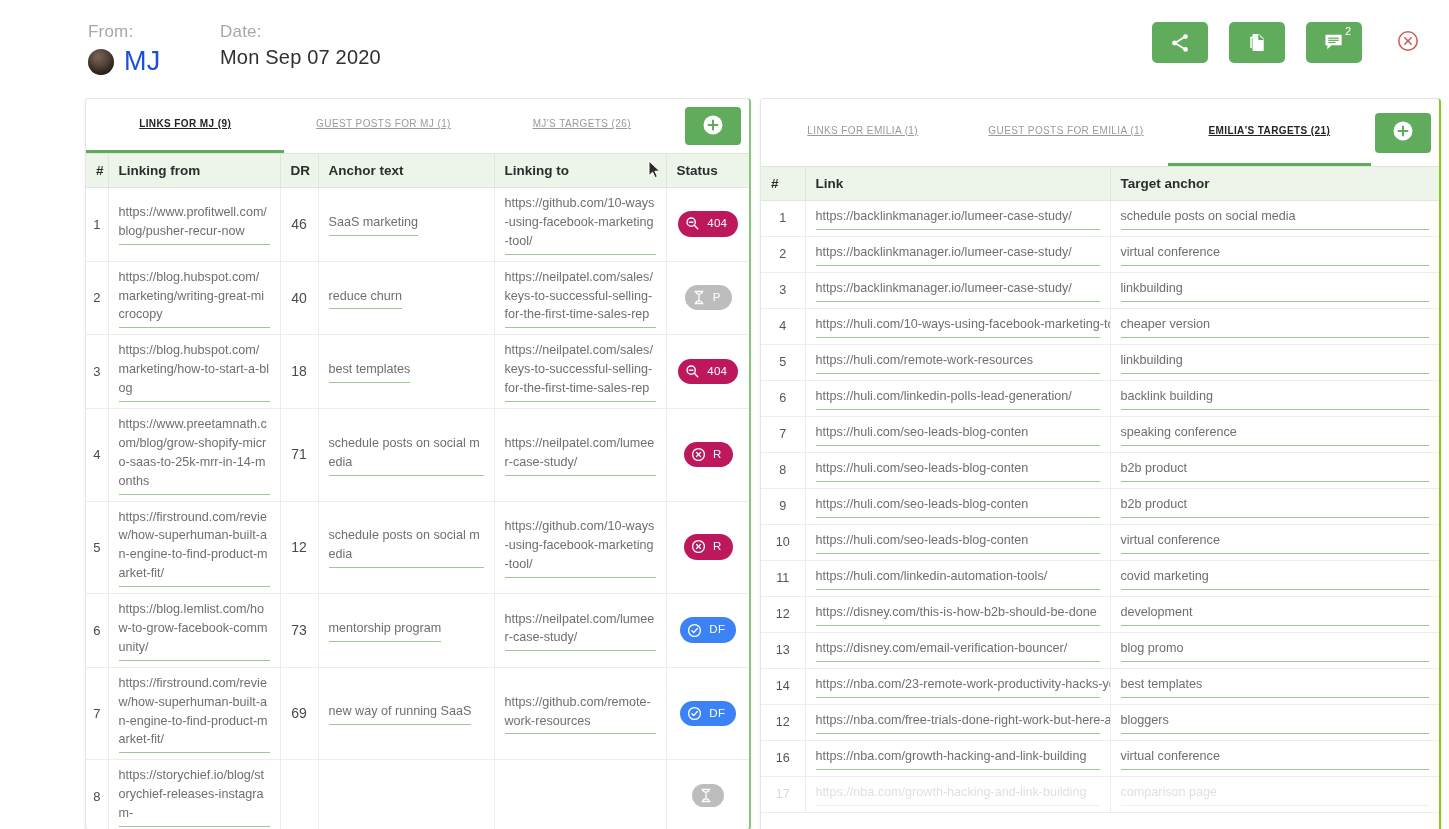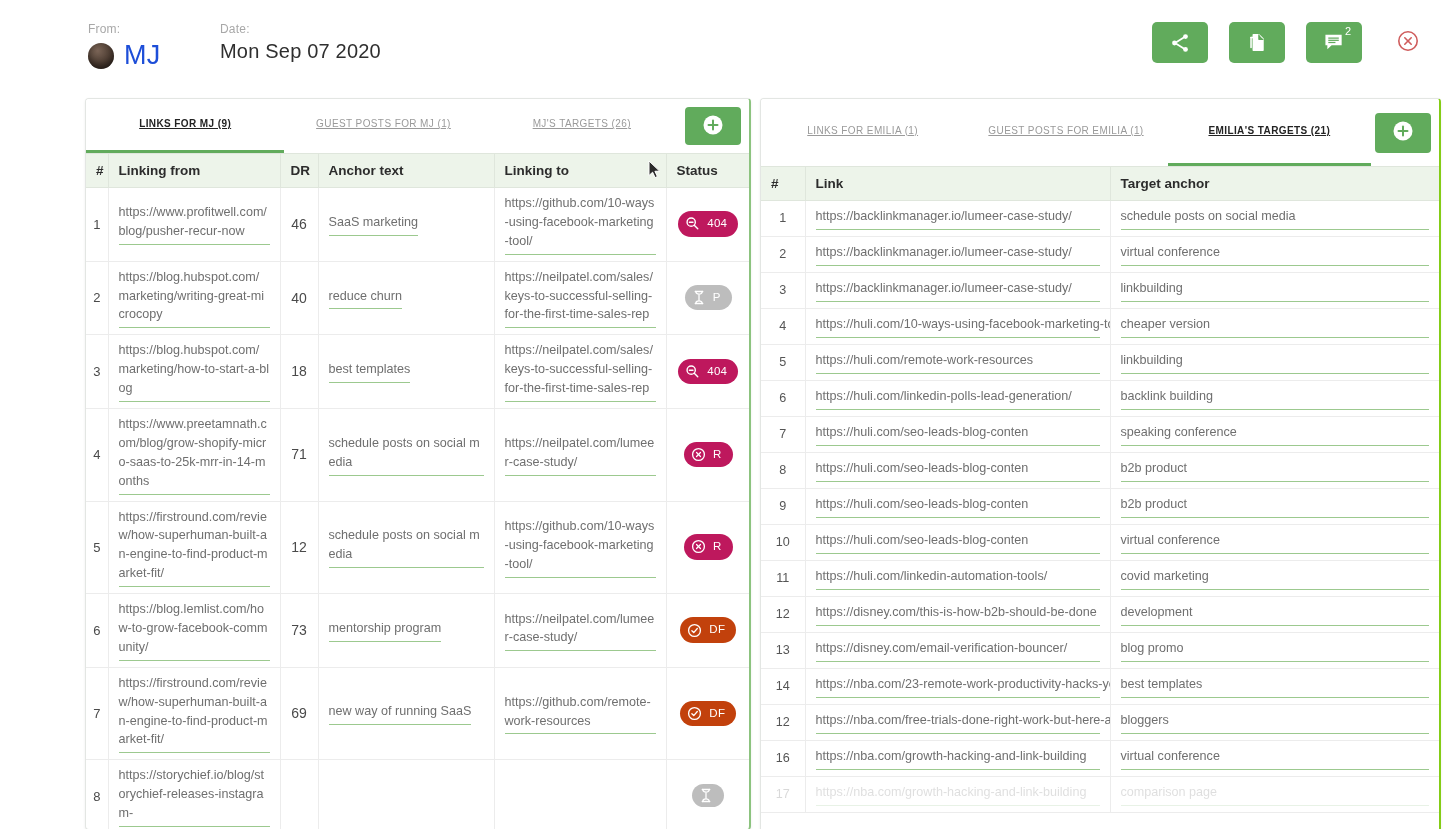--- a/index.html
+++ b/index.html
@@ -9,21 +9,21 @@
     font-family: "Liberation Sans", sans-serif;
     overflow: hidden;
   }
   body { position: relative; }
 
   
   .topbar { position: absolute; left: 0; top: 0; width: 1449px; height: 88px; }
 
   .meta { position: absolute; left: 88px; top: 22px; display: flex; align-items: flex-start; }
   .meta-block { display: flex; flex-direction: column; }
-  .meta-label { font-size: 12px; color: #a8a8a8; letter-spacing: .2px; margin-bottom: 4px; }
+  .meta-label { font-size: 17px; color: #a8a8a8; letter-spacing: .2px; margin-bottom: 4px; }
   .from-block { width: 110px; }
   .from-row { display: flex; align-items: center; gap: 10px; }
   .avatar {
     width: 26px; height: 26px; border-radius: 50%;
     background: radial-gradient(circle at 38% 30%, #7a6456 0%, #4a3a30 55%, #241c17 100%);
     box-shadow: inset 0 -4px 6px rgba(0,0,0,.35);
     flex: 0 0 auto;
   }
   .from-name { font-size: 27px; color: #1d4ed8; font-weight: 400; letter-spacing: .3px; }
   .date-block { margin-left: 22px; }
@@ -97,21 +97,21 @@
 
   
   td.status { text-align: center; word-break: normal; }
   .badge {
     display: inline-flex; align-items: center; gap: 7px;
     padding: 4px 11px 4px 7px; border-radius: 13px;
     font-size: 11.5px; color: #ffffff; letter-spacing: .3px;
   }
   .badge.red   { background: #be185d; }
   .badge.gray  { background: #bdbdbd; }
-  .badge.green { background: #c2410c; }
+  .badge.green { background: #3b82f6; }
   .badge svg { display: block; flex: 0 0 auto; }
 
   .tbody-scroll { height: 678px; overflow: hidden; }
   .panel-right .tbody-scroll { height: 665px; }
 
   
   .rt td { height: 36px; padding: 5px 10px; font-size: 12.6px; }
   .rt td.num { width: 44px; text-align: center; color: #555; }
   .rt .link-cell { overflow: hidden; white-space: nowrap; text-overflow: clip; }
   .rt .link-cell .field, .rt .anchor-cell .field { display: block; }

